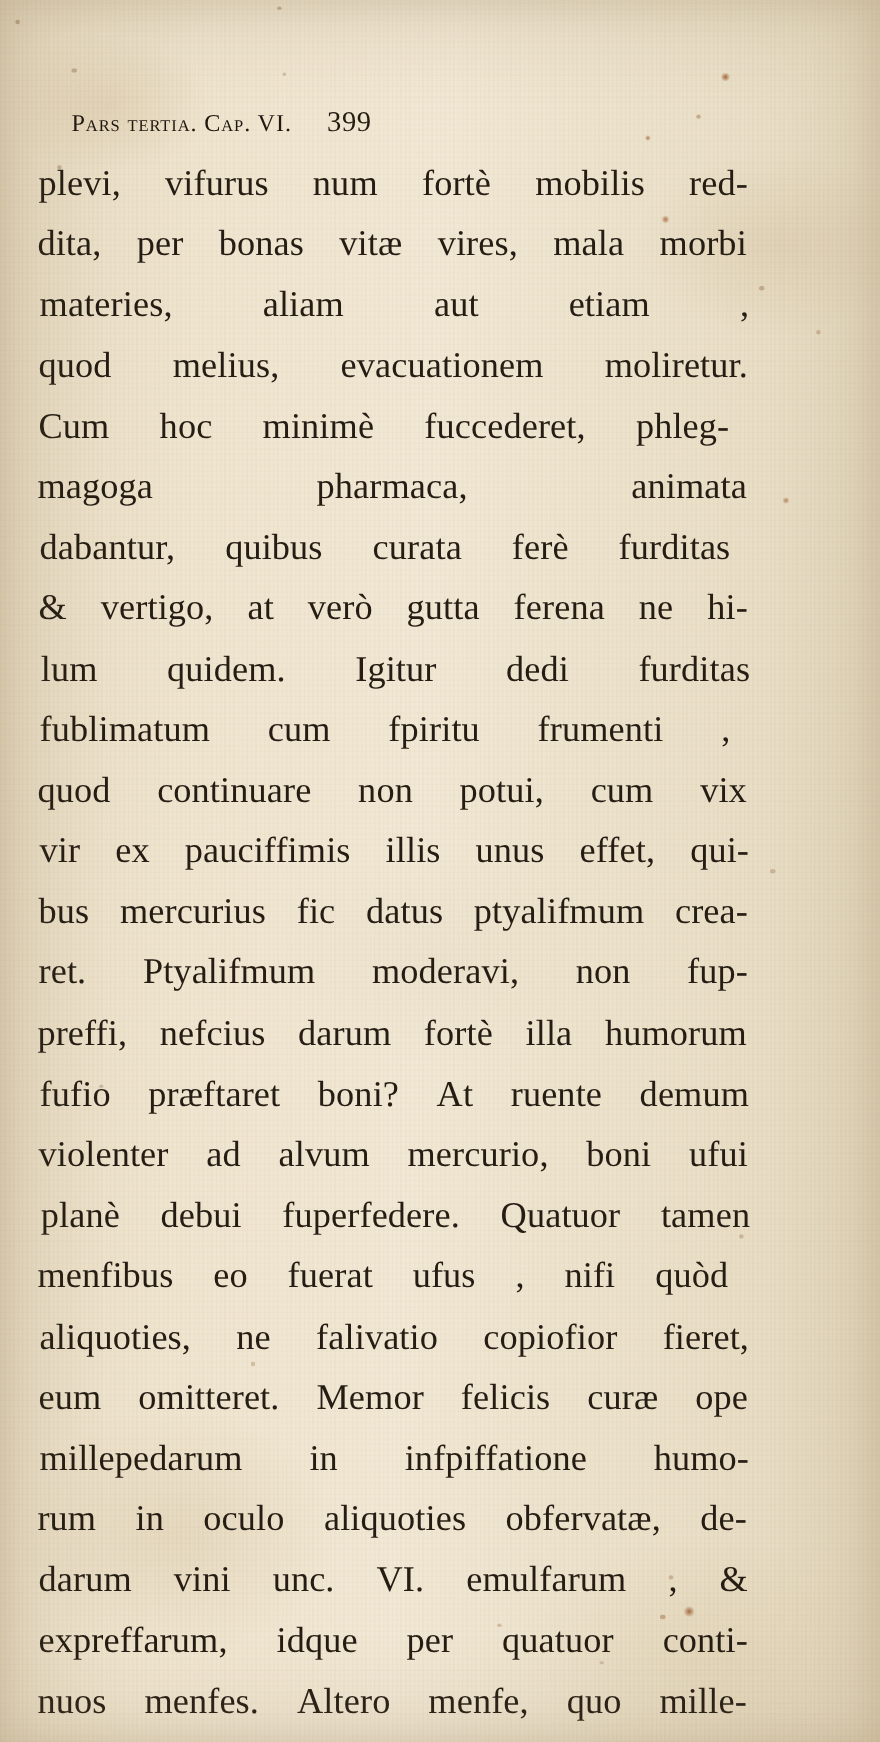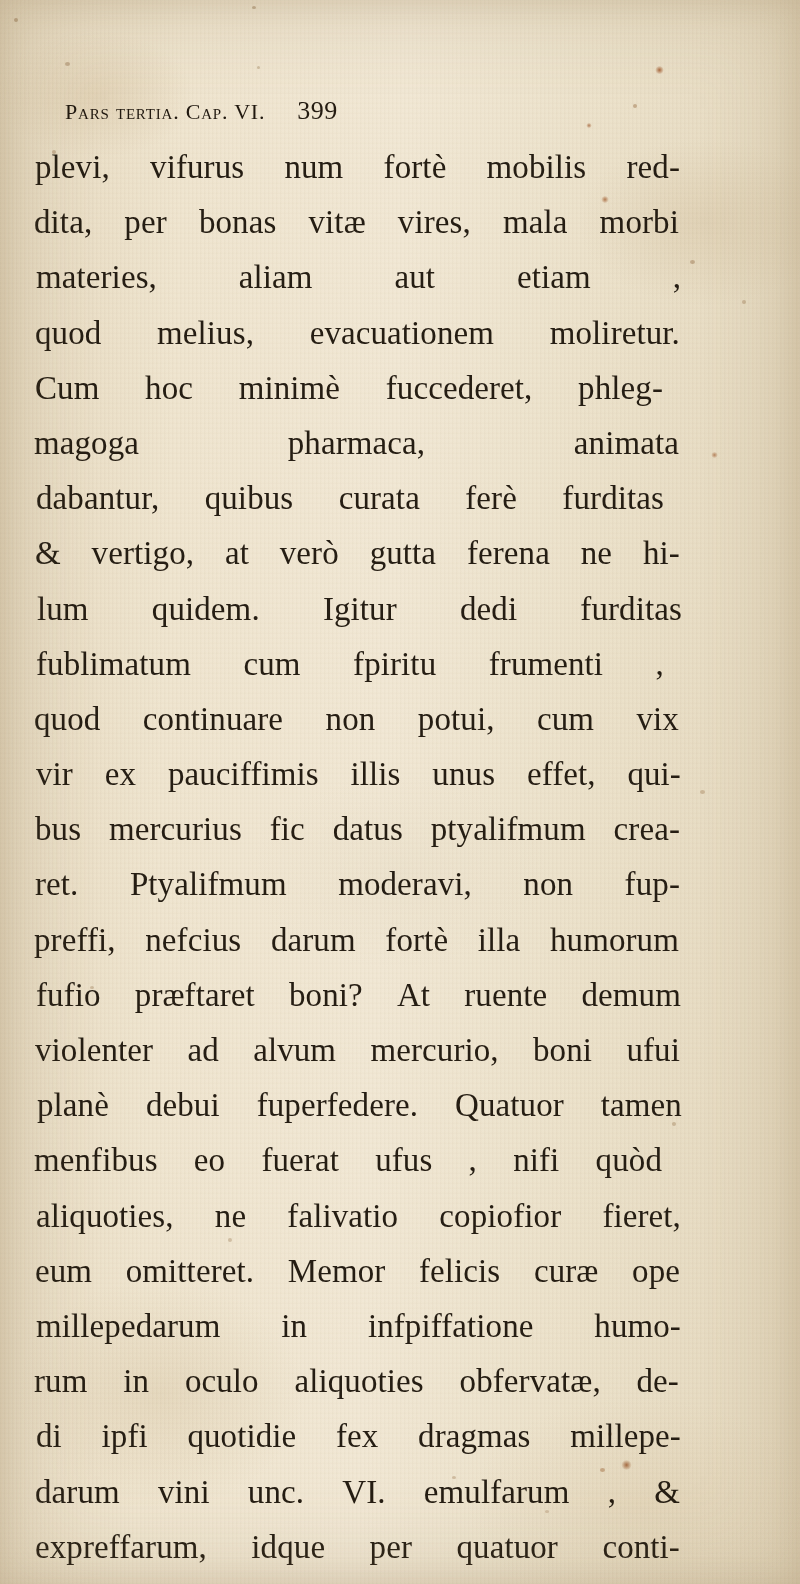--- a/index.html
+++ b/index.html
@@ -322,28 +322,20 @@
         <span class="w">humo-</span>
       </div>
     <div class="line just wide l2">
         <span class="w">rum</span>
         <span class="w">in</span>
         <span class="w">oculo</span>
         <span class="w">aliquoties</span>
         <span class="w">obfervatæ,</span>
         <span class="w">de-</span>
       </div>
-    <div class="line just wide l3">
-        <span class="w">di</span>
-        <span class="w">ipfi</span>
-        <span class="w">quotidie</span>
-        <span class="w">fex</span>
-        <span class="w">dragmas</span>
-        <span class="w">millepe-</span>
-      </div>
     <div class="line just wide l1">
         <span class="w">darum</span>
         <span class="w">vini</span>
         <span class="w">unc.</span>
         <span class="w">VI.</span>
         <span class="w">emulfarum</span>
         <span class="w">,</span>
         <span class="w">&amp;</span>
       </div>
     <div class="line just wide l4">

